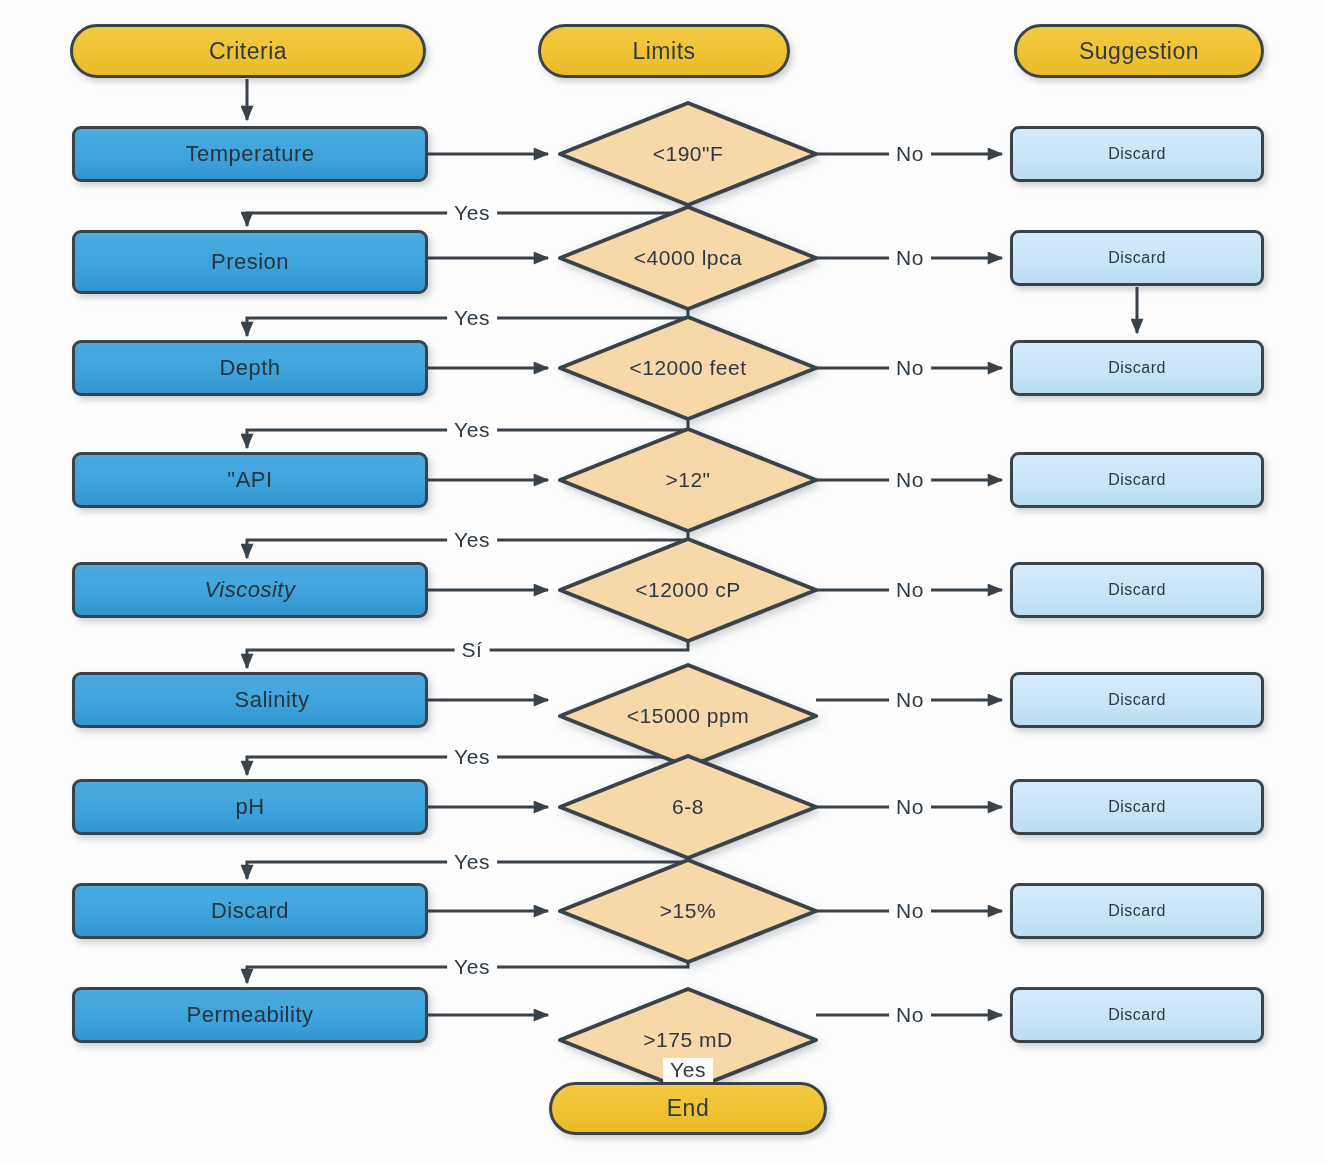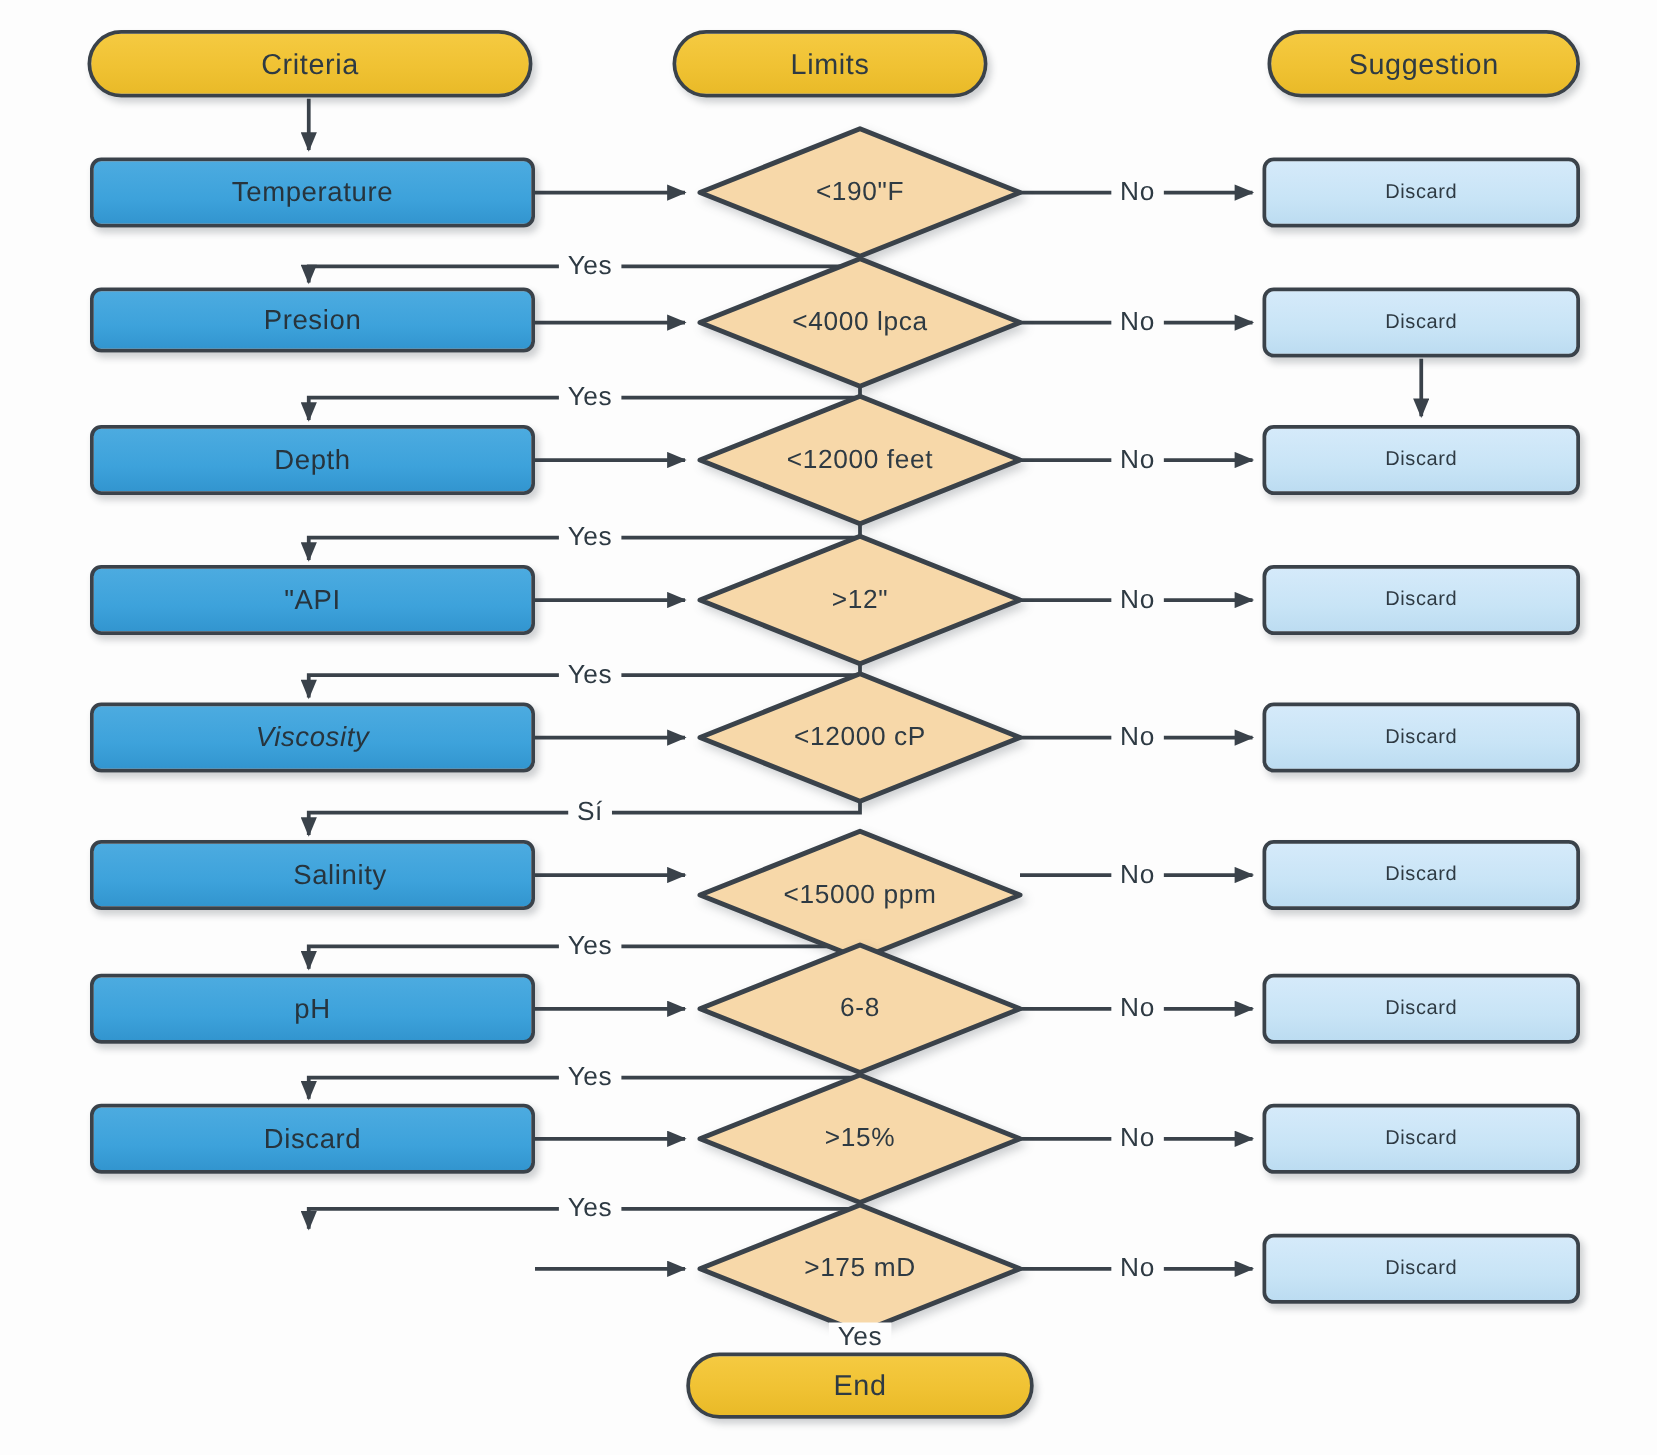--- a/index.html
+++ b/index.html
@@ -107,21 +107,21 @@
         <polygon points="132,3 260,54 132,105 4,54"></polygon>
       </svg>
     <span class="dlabel">&lt;190"F</span>
   </div>
   <div class="node disc" style="left:1010px;top:126px;width:254px;height:56px;">
     <span>Discard</span>
   </div>
   <span class="edge-label" style="left:910px;top:154px;">No</span>
   <span class="edge-label" style="left:472px;top:213px;">Yes</span>
 
-  <div class="node crit" style="left:72px;top:230px;width:356px;height:52px;">
+  <div class="node crit" style="left:72px;top:230px;width:356px;height:64px;">
     <span>Presion</span>
   </div>
   <div class="diamond" style="left:556px;top:204px;">
     <svg width="264" height="108" viewBox="0 0 264 108">
         <polygon points="132,3 260,54 132,105 4,54"></polygon>
       </svg>
     <span class="dlabel">&lt;4000 lpca</span>
   </div>
   <div class="node disc" style="left:1010px;top:230px;width:254px;height:56px;">
     <span>Discard</span>
@@ -212,21 +212,24 @@
         <polygon points="132,3 260,54 132,105 4,54"></polygon>
       </svg>
     <span class="dlabel">&gt;15%</span>
   </div>
   <div class="node disc" style="left:1010px;top:883px;width:254px;height:56px;">
     <span>Discard</span>
   </div>
   <span class="edge-label" style="left:910px;top:911px;">No</span>
   <span class="edge-label" style="left:472px;top:967px;">Yes</span>
 
-  <div class="diamond" style="left:556px;top:961px;text-align:right;">
+  <div class="node crit" style="left:72px;top:987px;width:356px;height:56px;">
+    <span>Permeability</span>
+  </div>
+  <div class="diamond" style="left:556px;top:986px;text-align:right;">
     <svg width="264" height="108" viewBox="0 0 264 108">
         <polygon points="132,3 260,54 132,105 4,54"></polygon>
       </svg>
     <span class="dlabel">&gt;175 mD</span>
   </div>
   <div class="node disc" style="left:1010px;top:987px;width:254px;height:56px;">
     <span>Discard</span>
   </div>
   <span class="edge-label" style="left:910px;top:1015px;">No</span>
   <span class="edge-label" style="left:688px;top:1070px;">Yes</span>

